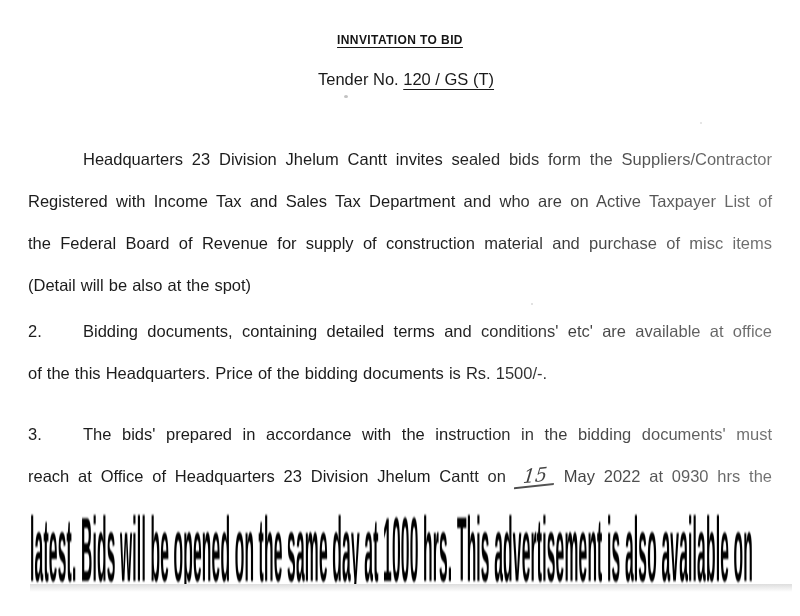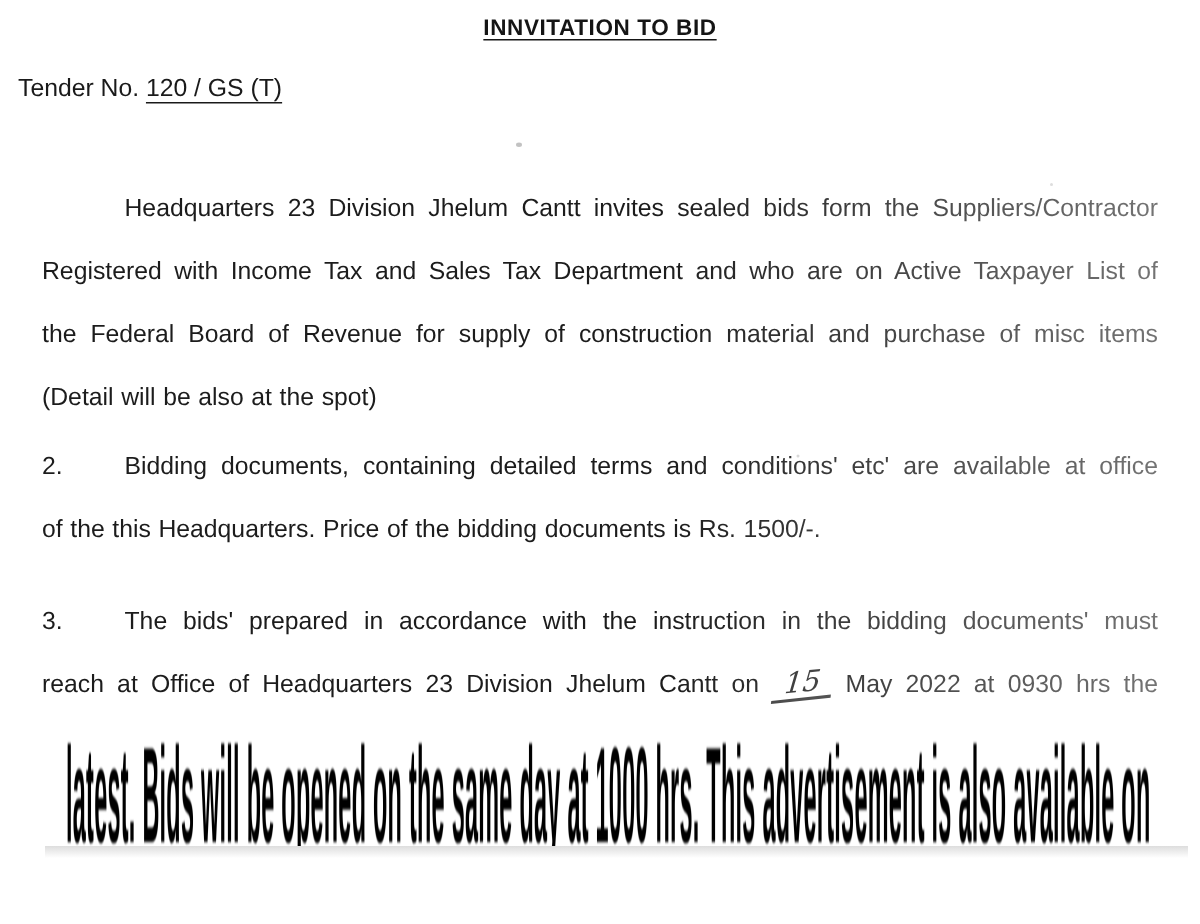--- a/index.html
+++ b/index.html
@@ -11,33 +11,34 @@
     position: relative;
     width: 800px;
     height: 616px;
     background: #ffffff;
     overflow: hidden;
     font-family: "Liberation Sans", sans-serif;
     color: #1c1c1c;
     -webkit-font-smoothing: antialiased;
   }
   .doc-title {
-    padding-top: 10px;
+    padding-top: 33px;
     text-align: center;
     font-weight: bold;
-    font-size: 15px;
+    font-size: 12px;
     letter-spacing: 0.4px;
     text-decoration: underline;
     text-underline-offset: 3px;
     color: #151515;
   }
   .tender-line {
     margin: 23px 0 0 12px;
     font-size: 16.5px;
     color: #1a1a1a;
+    text-align: center;
   }
   .underlined {
     text-decoration: underline;
     text-underline-offset: 4px;
   }
   .para {
     position: relative;
     margin: 0 28px;
     font-size: 16.5px;
     line-height: 42px;
@@ -64,21 +65,21 @@
     font-style: italic;
     font-size: 19px;
     transform: rotate(-6deg) skewX(-12deg);
     padding: 0 8px;
     border-bottom: 2px solid #3a3a3a;
     line-height: 20px;
     color: #2a2a2a;
   }
   
   .smear-wrap {
-    margin: 3px 8px 0 44px;
+    margin: 3px 8px 0 30px;
     height: 84px;
     overflow: hidden;
     position: relative;
   }
   .smear {
     font-weight: bold;
     font-size: 16.8px;
     white-space: nowrap;
     color: #000;
     transform: scale(0.93, 5.4);

